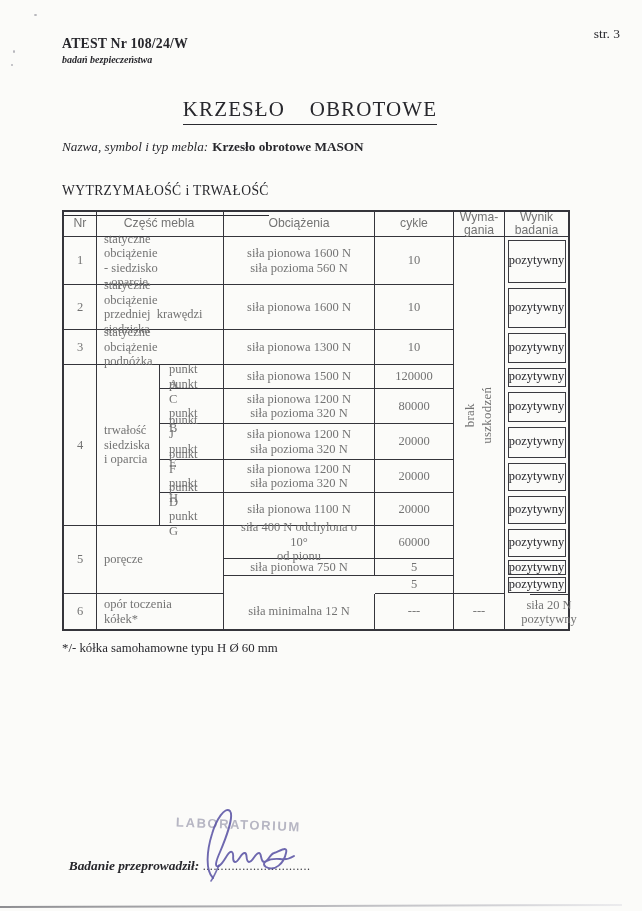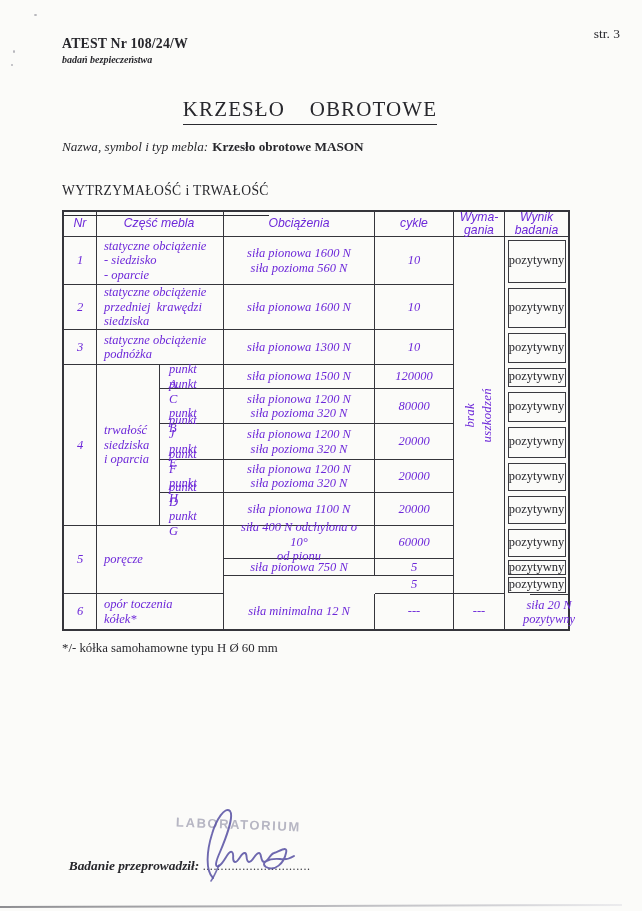--- a/index.html
+++ b/index.html
@@ -33,22 +33,22 @@
     left:62px;top:210px;
     display:grid;
     grid-template-columns:31px 65px 64px 151px 79px 51px 63px;
     grid-template-rows:25px 48px 45px 35px 24px 35px 36px 33px 33px 33px 17px 18px 35px;
     border:2px solid #35353b;
     background:transparent;
   }
   .cell{
     display:flex;align-items:center;justify-content:center;
     text-align:center;white-space:pre-wrap;
-    font-size:12.5px;line-height:1.16;color:#6d28d9;
-    padding:0 16px;box-sizing:border-box;overflow:visible;font-style:italic;
+    font-size:12.5px;line-height:1.16;color:#737373;
+    padding:0 16px;box-sizing:border-box;overflow:visible;
   }
   .h{font-family:"Liberation Sans", sans-serif;font-size:12.2px;line-height:1.07;}
   .cl{justify-content:flex-start;text-align:left;padding-left:9px;}
   .br{border-right:1.5px solid #35353b;}
   .bb{border-bottom:1.5px solid #35353b;}
   .bt{border-top:1.5px solid #35353b;margin-left:25px;}
   .vwrap{overflow:visible;}
   .vtext{
     transform:rotate(-90deg);white-space:pre;text-align:center;
     font-size:12.8px;line-height:1.35;letter-spacing:.3px;

